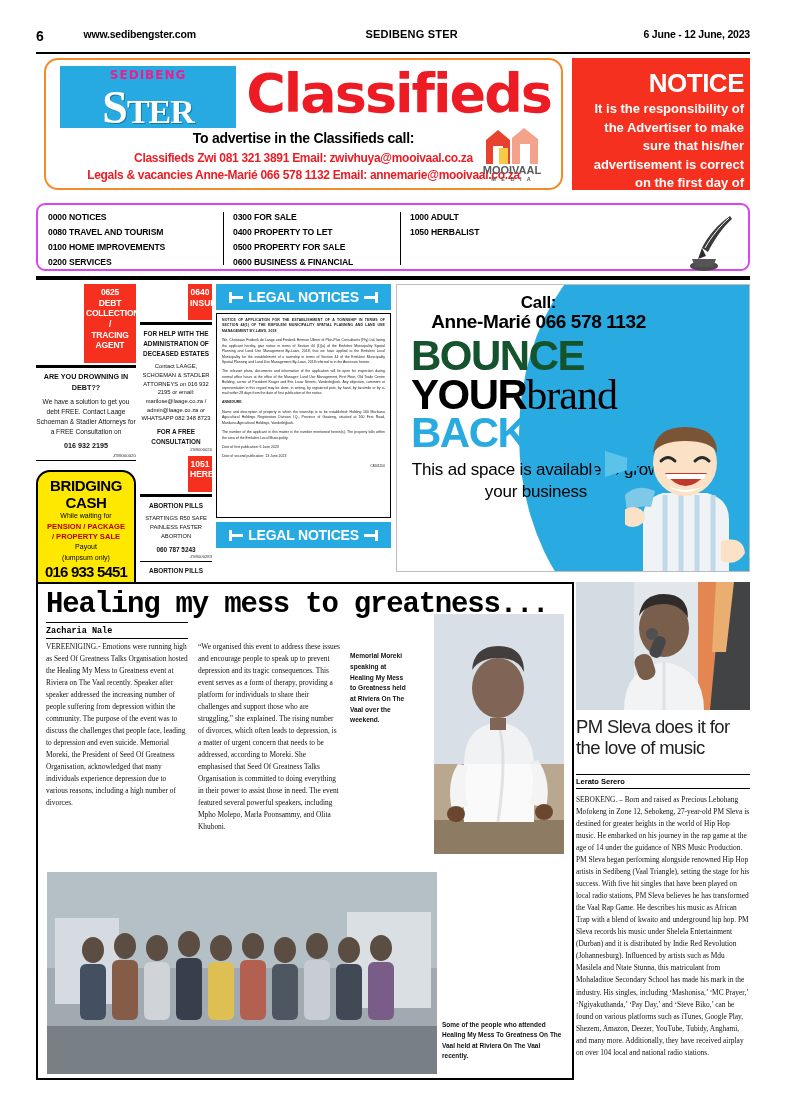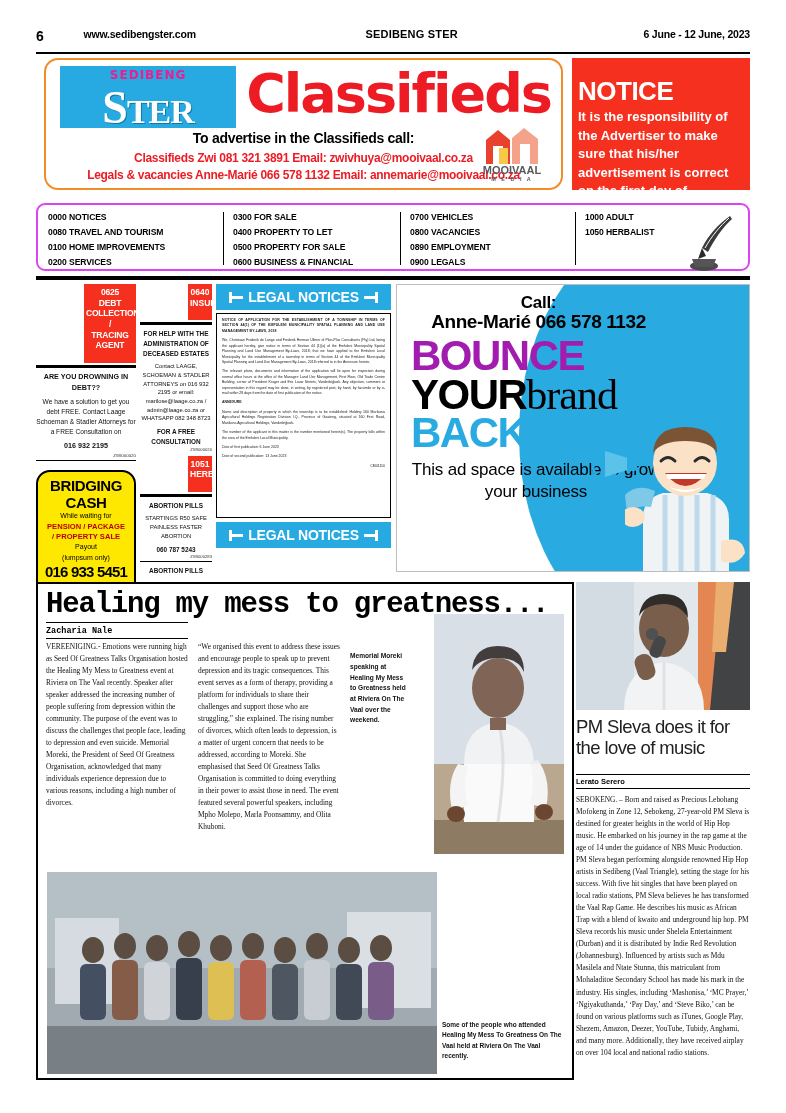--- a/index.html
+++ b/index.html
@@ -60,21 +60,21 @@
   .mooivaal{
     position:absolute; right:10px; bottom:6px; width:78px; text-align:center;
   }
   .mv-mark{ width:60px; height:38px; margin:0 auto; position:relative; }
   .mv-name{ font-size:11px; font-weight:700; color:#58595B; letter-spacing:0px; }
   .mv-sub{ font-size:5.5px; font-weight:700; color:#58595B; letter-spacing:2px; }
 
   
   .notice{
     position:absolute; left:572px; top:58px; width:178px; height:132px;
-    background:#F6301E; color:#fff; padding:20px 6px 6px; text-align:left;
+    background:#F6301E; color:#fff; padding:12px 6px 6px; text-align:right;
   }
   .notice-h{ font-size:26px; font-weight:700; letter-spacing:-.5px; line-height:1.05; }
   .notice-b{ font-size:13px; font-weight:700; line-height:1.42; margin-top:3px; }
 
   
   .catbar{
     position:absolute; left:36px; top:203px; width:714px; height:68px;
     border:2px solid #d946ef; border-radius:9px; background:#fff;
     display:flex; padding:5px 0 0 0;
   }
@@ -152,21 +152,21 @@
   
   .colD{ position:absolute; left:360px; top:0; width:354px; height:288px;
          border:1px solid #bdbdbd; overflow:hidden; background:#fff; }
   .bounce-arc{
     position:absolute; right:-70px; top:-60px; width:300px; height:420px;
     background:#29ABE2; border-radius:50%;
   }
   .bounce-inner{ position:absolute; inset:0; padding:8px 16px 0 14px; }
   .call-l1{ font-size:17px; font-weight:700; text-align:center; width:255px; letter-spacing:-.3px;}
   .call-l2{ font-size:19px; font-weight:700; text-align:center; width:255px; letter-spacing:-.4px; margin-top:-2px;}
-  .bounce{ font-size:42px; font-weight:700; color:#a21caf; letter-spacing:-1.5px; line-height:.92; margin-top:4px; }
+  .bounce{ font-size:42px; font-weight:700; color:#14532d; letter-spacing:-1.5px; line-height:.92; margin-top:4px; }
   .yourbrand{ font-size:42px; font-weight:700; letter-spacing:-1.5px; line-height:.92; }
   .yourbrand i{ font-family:"Liberation Serif", serif; font-style:normal; font-weight:400; letter-spacing:-1px;}
   .back{ font-size:42px; font-weight:700; color:#29ABE2; letter-spacing:-1.5px; line-height:.92; }
   .adspace{ font-size:17px; text-align:center; width:250px; line-height:1.28; margin-top:6px; letter-spacing:-.2px; }
   .mega{ position:absolute; left:186px; top:148px; width:60px; height:60px; }
   .guy{ position:absolute; right:4px; bottom:0; width:120px; height:150px; }
 
   
   .artbox{
     position:absolute; left:36px; top:582px; width:538px; height:498px;
@@ -270,26 +270,20 @@
     <div>0000 NOTICES</div>
     <div>0080 TRAVEL AND TOURISM</div>
     <div>0100 HOME IMPROVEMENTS</div>
     <div>0200 SERVICES</div>
   </div>
   <div class="catcol c2">
     <div>0300 FOR SALE</div>
     <div>0400 PROPERTY TO LET</div>
     <div>0500 PROPERTY FOR SALE</div>
     <div>0600 BUSINESS &amp; FINANCIAL</div>
-  </div>
-  <div class="catcol c3">
-    <div>0700 VEHICLES</div>
-    <div>0800 VACANCIES</div>
-    <div>0890 EMPLOYMENT</div>
-    <div>0900 LEGALS</div>
   </div>
   <div class="catcol c4">
     <div>1000 ADULT</div>
     <div>1050 HERBALIST</div>
     <div class="quill">
       <svg width="62" height="62" viewBox="0 0 62 62">
         <path d="M52 4 C40 12 30 24 24 36 L30 40 C36 28 45 15 54 7 Z" fill="#3a3a3a"></path>
         <path d="M51 6 C42 14 33 25 27 36" stroke="#fff" stroke-width="1" fill="none"></path>
         <path d="M24 36 L20 47 L28 44 Z" fill="#2b2b2b"></path>
         <ellipse cx="26" cy="54" rx="14" ry="5" fill="#4a4a4a"></ellipse>

